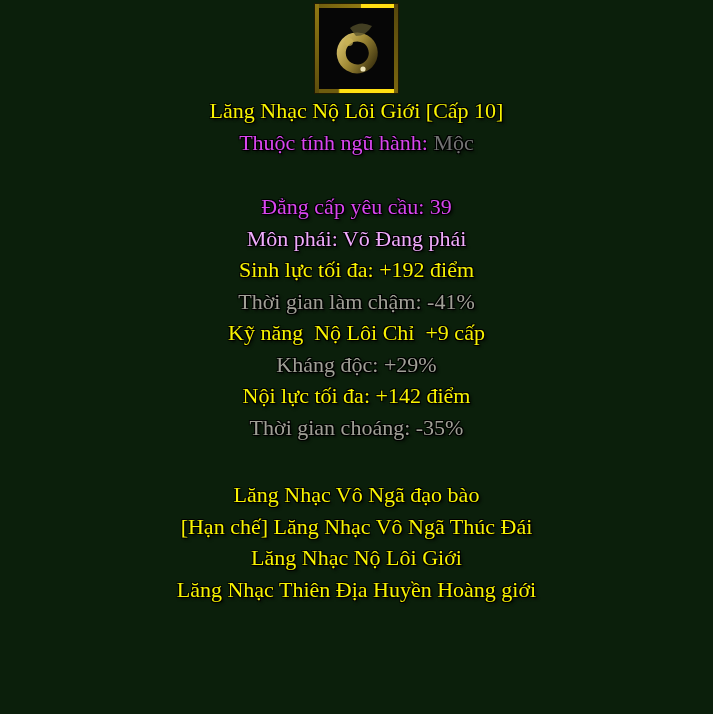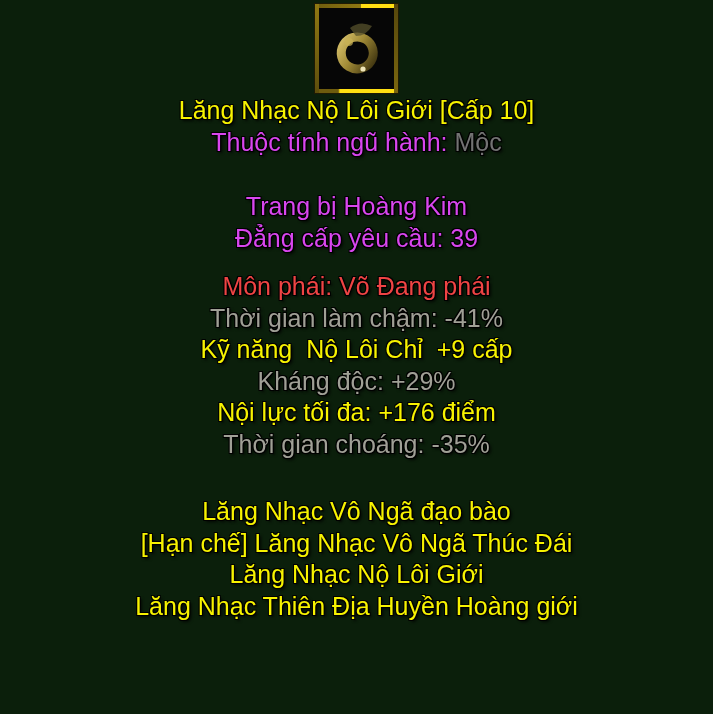--- a/index.html
+++ b/index.html
@@ -41,32 +41,33 @@
     background: linear-gradient(180deg,#56470c,#7a660e); }
   .icon-inner {
     position: absolute; inset: 4px;
     background: #060606;
     display: flex; align-items: center; justify-content: center;
   }
   
   .line {
     height: 31.5px;
     line-height: 31.5px;
-    font-size: 25px;
+    font-size: 22px;
     white-space: pre;
     text-shadow:
       -1px -1px 0 #000, 1px -1px 0 #000,
       -1px  1px 0 #000, 1px  1px 0 #000,
        2px  2px 3px rgba(0,0,0,0.9);
     flex: 0 0 auto;
+    font-family: Liberation Serif, serif;
   }
   .c-yellow { color: #f7f300; }
   .c-white  { color: #d946ef; }
   .c-gray   { color: #a0a096; }
-  .c-red    { color: #ef4444; margin-top: 17px; }
+  .c-red    { color: #f0abfc; }
   .c-green  { color: #737373; }
   .spacer-sm { height: 33px; flex: 0 0 auto; }
   .spacer-lg { height: 36px; flex: 0 0 auto; }
 </style>
 </head>
 <body>
 
 <div class="tooltip">
 
   <div class="icon-frame">
@@ -92,27 +93,27 @@
     <div class="edge edge-left"></div>
     <div class="edge edge-right"></div>
   </div>
 
   <div class="line c-yellow">Lăng Nhạc Nộ Lôi Giới [Cấp 10]</div>
 
   <div class="line"><span class="c-white">Thuộc tính ngũ hành: </span><span class="c-green">Mộc</span></div>
 
   <div class="spacer-sm"></div>
 
-  <div class="line c-white">Trang bị Hoàng Kim</div>
   <div class="line c-white">Đẳng cấp yêu cầu: 39</div>
   <div class="line c-red">Môn phái: Võ Đang phái</div>
+  <div class="line c-yellow">Sinh lực tối đa: +192 điểm</div>
   <div class="line c-gray">Thời gian làm chậm: -41%</div>
   <div class="line c-yellow">Kỹ năng  Nộ Lôi Chỉ  +9 cấp</div>
   <div class="line c-gray">Kháng độc: +29%</div>
-  <div class="line c-yellow">Nội lực tối đa: +176 điểm</div>
+  <div class="line c-yellow">Nội lực tối đa: +142 điểm</div>
   <div class="line c-gray">Thời gian choáng: -35%</div>
 
   <div class="spacer-lg"></div>
 
   <div class="line c-yellow">Lăng Nhạc Vô Ngã đạo bào</div>
   <div class="line c-yellow">[Hạn chế] Lăng Nhạc Vô Ngã Thúc Đái</div>
   <div class="line c-yellow">Lăng Nhạc Nộ Lôi Giới</div>
   <div class="line c-yellow">Lăng Nhạc Thiên Địa Huyền Hoàng giới</div>
 
 </div>

